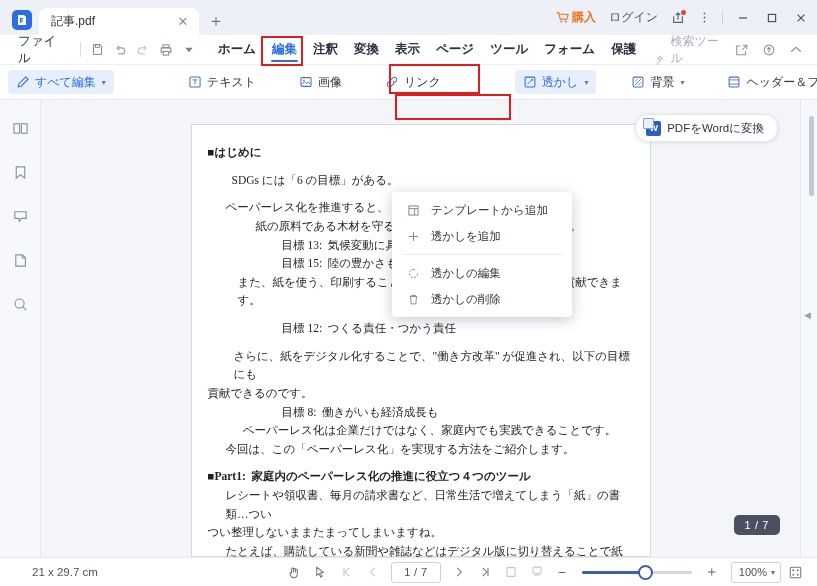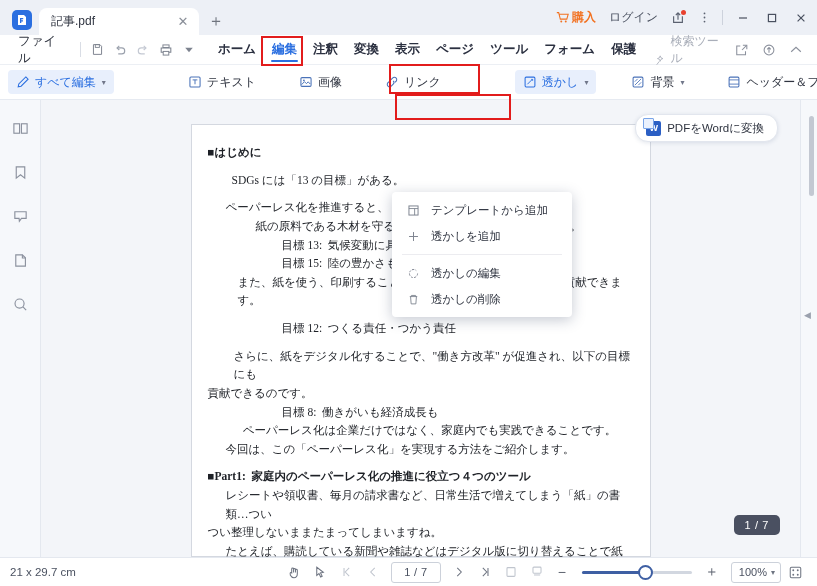--- a/index.html
+++ b/index.html
@@ -88,21 +88,21 @@
   .ditem{display:flex;align-items:center;gap:11px;height:26px;padding:0 14px;font-size:11.5px;color:#2f3440;}
   .ditem .di{width:14px;display:flex;align-items:center;justify-content:center;color:#7d838f;}
   .ddiv{height:1px;background:#ececf0;margin:5px 10px;}
 
   
   .redbox{position:absolute;border:2px solid #e21c1c;box-sizing:border-box;z-index:40;pointer-events:none;}
 
   
   .status{height:28px;background:#fff;border-top:1px solid #e4e8ef;display:flex;align-items:center;
           padding:0 10px;flex:0 0 auto;font-size:11.5px;color:#4a5160;}
-  .dim{color:#4a5160;}
+  .dim{color:#4a5160;margin-left:22px;}
   .st-center{margin-left:auto;display:flex;align-items:center;gap:2px;}
   .sico{width:24px;height:22px;display:flex;align-items:center;justify-content:center;color:#6e7481;}
   .sico.off{color:#c0c5ce;}
   .pgbox{width:48px;height:19px;border:1px solid #ccd1da;border-radius:3px;display:flex;align-items:center;
          justify-content:center;font-size:11px;color:#4a5160;margin:0 4px;letter-spacing:.4px;}
   .slider{position:relative;width:110px;height:14px;display:flex;align-items:center;margin:0 7px;}
   .strack{position:absolute;left:0;right:0;height:3px;border-radius:2px;background:#d2d7e0;}
   .sfill{position:absolute;left:0;width:56%;height:3px;border-radius:2px;background:#3e5fa3;}
   .sknob{position:absolute;left:51%;width:11px;height:11px;border-radius:50%;background:#fff;border:2px solid #3e5fa3;}
   .zoombox{height:19px;border:1px solid #ccd1da;border-radius:3px;display:flex;align-items:center;gap:4px;
@@ -360,21 +360,21 @@
           </svg>
       </div>
     </div>
     <div class="lhandle">▶</div>
 
     <div class="viewport">
       <div class="page">
         <div id="doc">
             <div class="dl h" style="padding-left: 0px;">■はじめに</div>
             <div class="dl" style="padding-left: 0px; height: 9px;"></div>
-            <div class="dl" style="padding-left: 24px;">SDGs には「13 の目標」がある。</div>
+            <div class="dl" style="padding-left: 24px;">SDGs には「6 の目標」がある。</div>
             <div class="dl" style="padding-left: 0px; height: 9px;"></div>
             <div class="dl" style="padding-left: 18px;">ペーパーレス化を推進すると、</div>
             <div class="dl" style="padding-left: 48px;">紙の原料である木材を守ることで以下の目標に貢献できます。</div>
             <div class="dl" style="padding-left: 74px;">目標 13:  気候変動に具体的な対策を</div>
             <div class="dl" style="padding-left: 74px;">目標 15:  陸の豊かさも守ろう</div>
             <div class="dl" style="padding-left: 30px;">また、紙を使う、印刷することを削減することで以下の目標に貢献できます。</div>
             <div class="dl" style="padding-left: 0px; height: 9px;"></div>
             <div class="dl" style="padding-left: 74px;">目標 12:  つくる責任・つかう責任</div>
             <div class="dl" style="padding-left: 0px; height: 9px;"></div>
             <div class="dl" style="padding-left: 26px;">さらに、紙をデジタル化することで、"働き方改革" が促進され、以下の目標にも</div>

